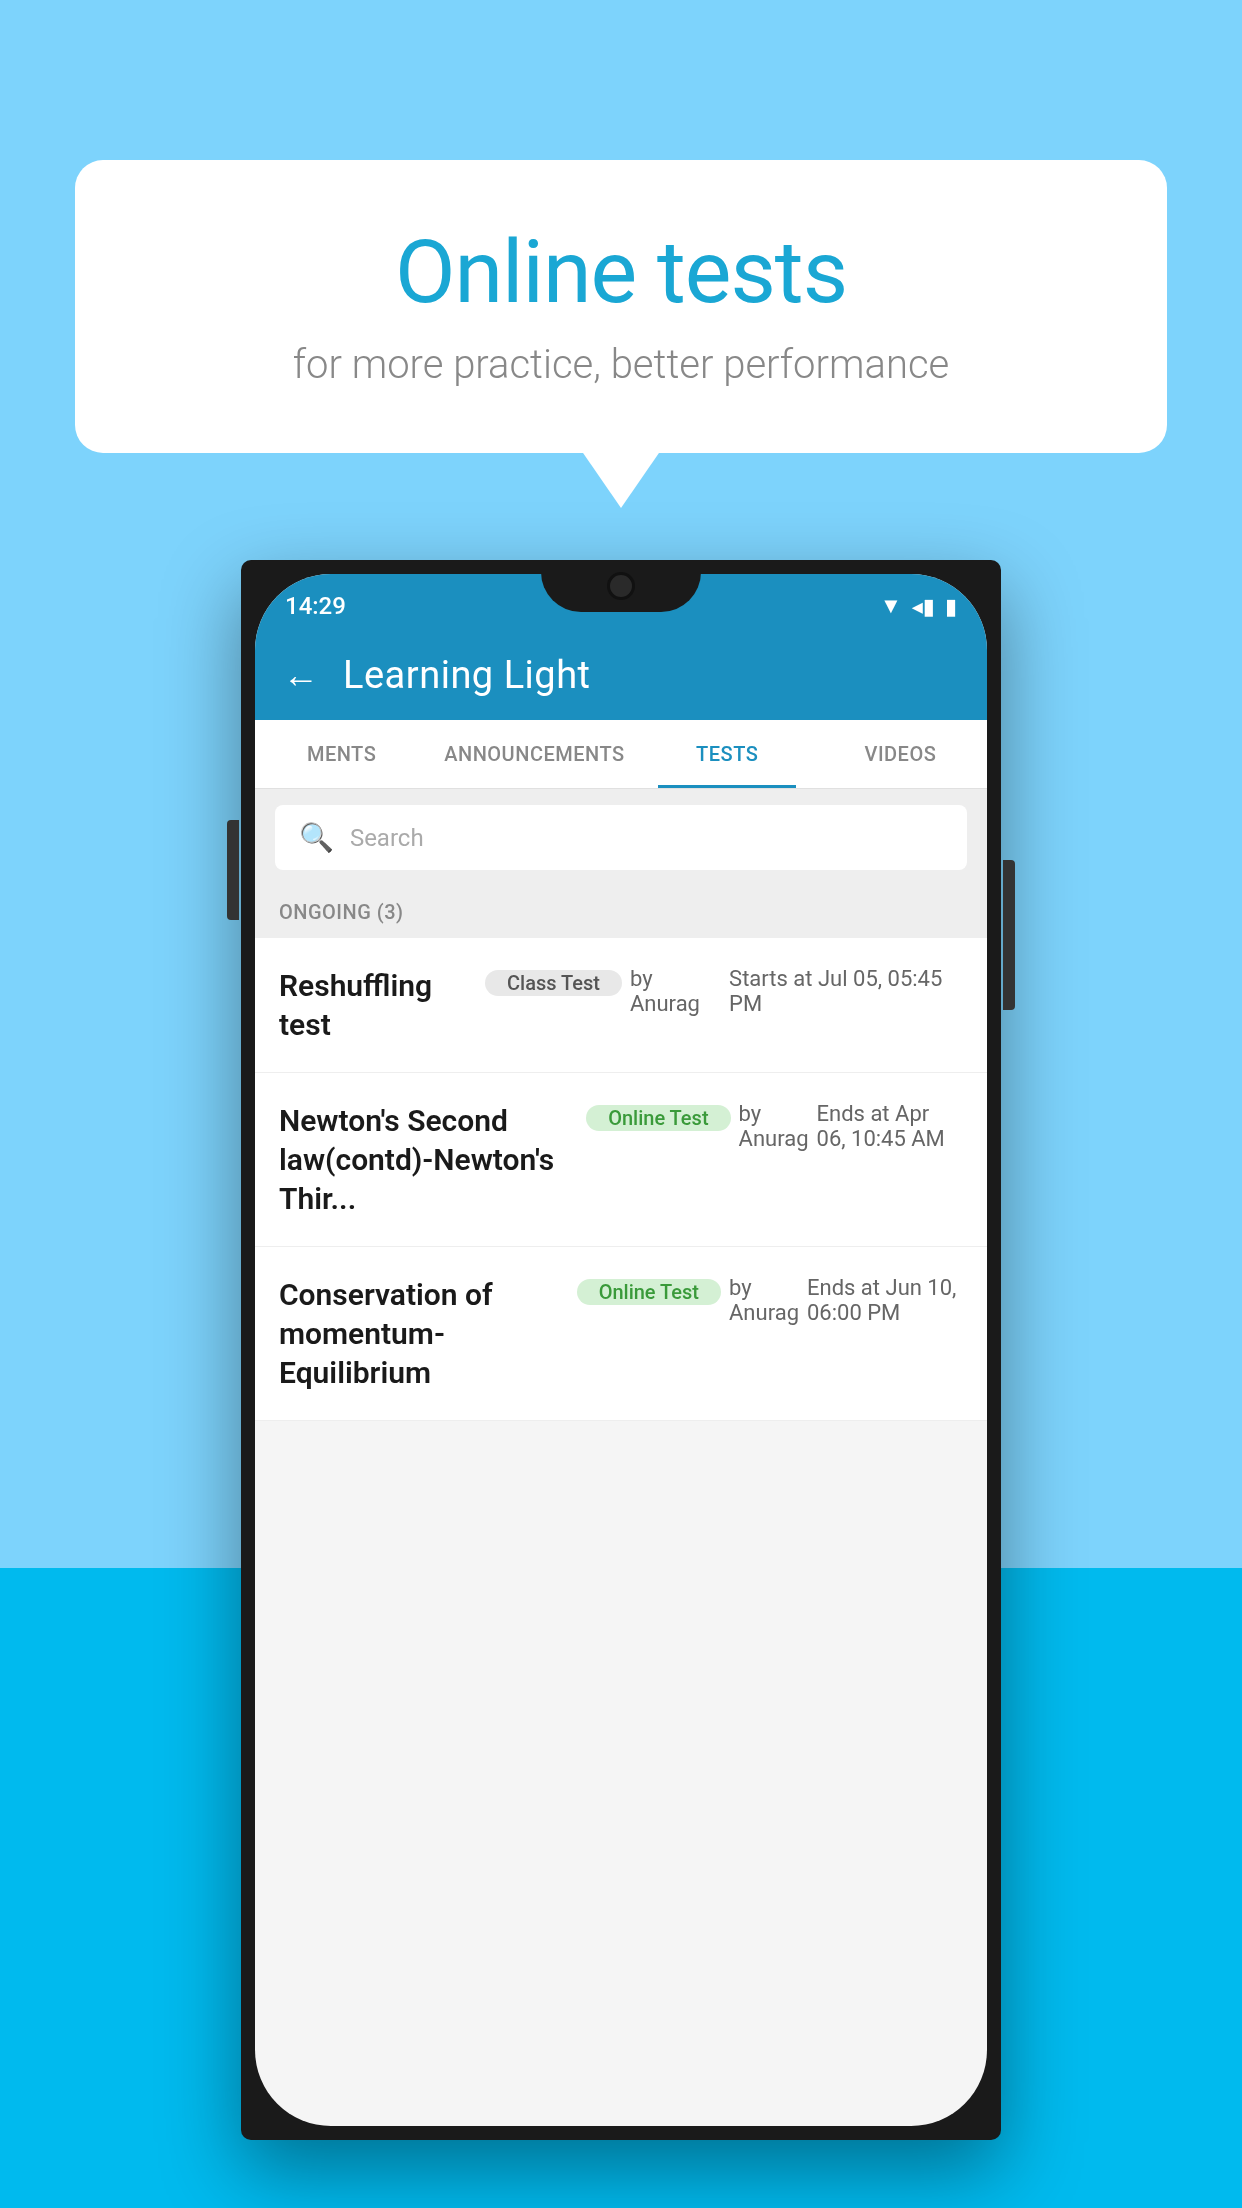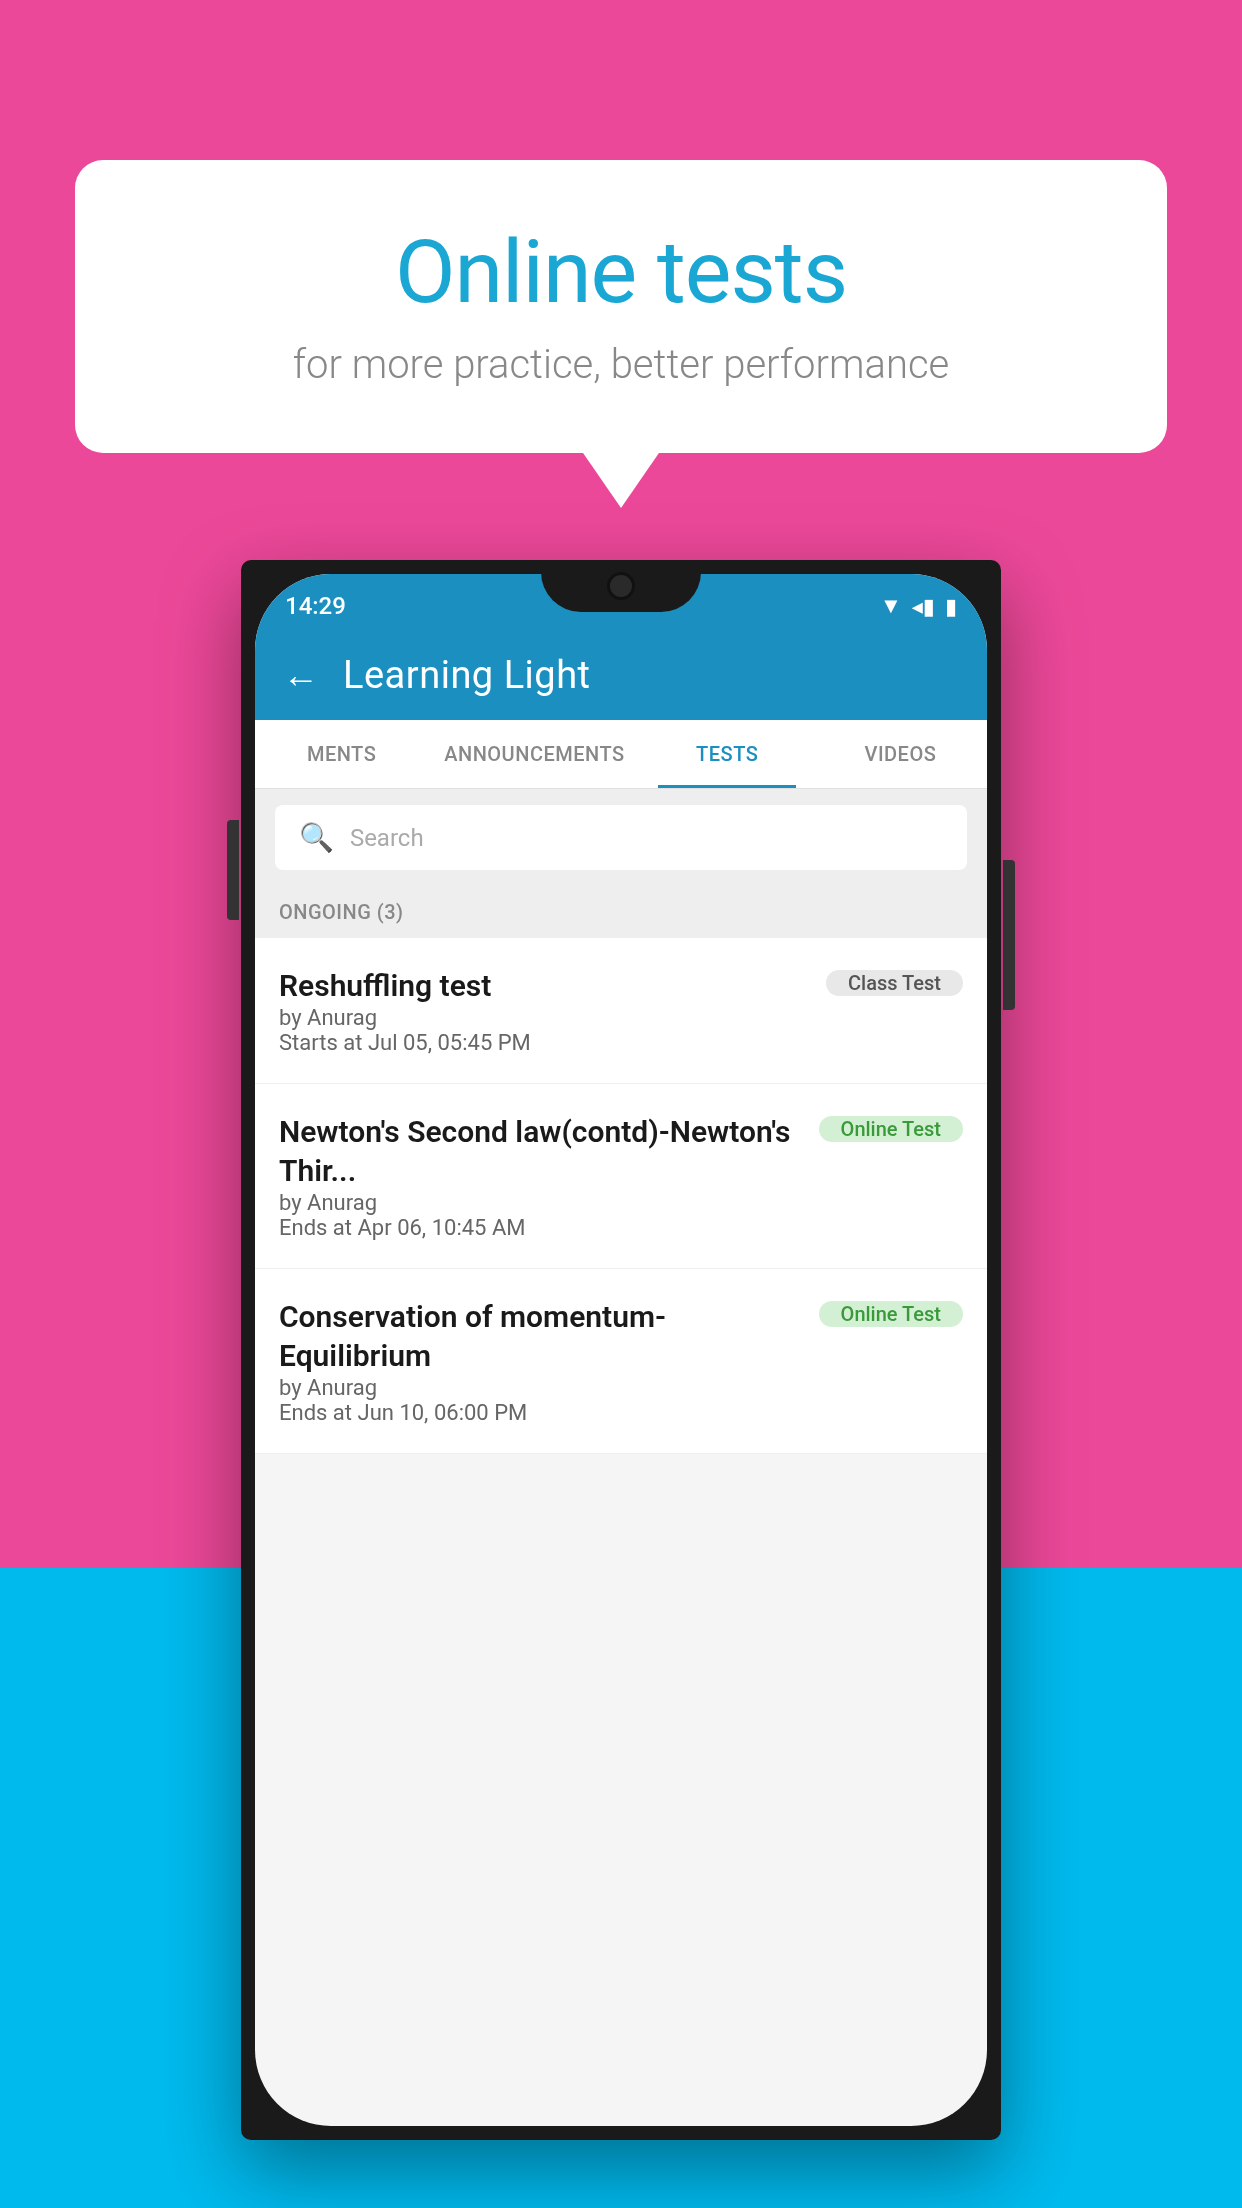--- a/index.html
+++ b/index.html
@@ -256,21 +256,21 @@
       font-weight: 500;
       letter-spacing: 0.5px;
     }
 
     
     .test-item {
       background: white;
       padding: 28px 24px;
       border-bottom: 1px solid #eeeeee;
       display: flex;
-      flex-direction: column;
+      gap: 8px;
       position: relative;
     }
 
     .test-header {
       display: flex;
       justify-content: space-between;
       align-items: flex-start;
     }
 
     .test-name {
@@ -318,21 +318,21 @@
       padding: 14px 24px;
       font-size: 20px;
       color: #888;
       font-weight: 500;
       letter-spacing: 0.5px;
     }
   </style>
 </head>
 <body>
 
-<div style="width:1242px;height:1568px;background:#ec4899;position:relative;">
+<div style="width:1242px;height:1568px;background:#7dd3fc;position:relative;">
 
   <div class="speech-bubble-wrapper">
     <div class="speech-bubble">
       <div class="bubble-title">Online tests</div>
       <div class="bubble-subtitle">for more practice, better performance</div>
     </div>
   </div>
 
   <div class="phone-wrapper">
     <div class="phone-outer">

